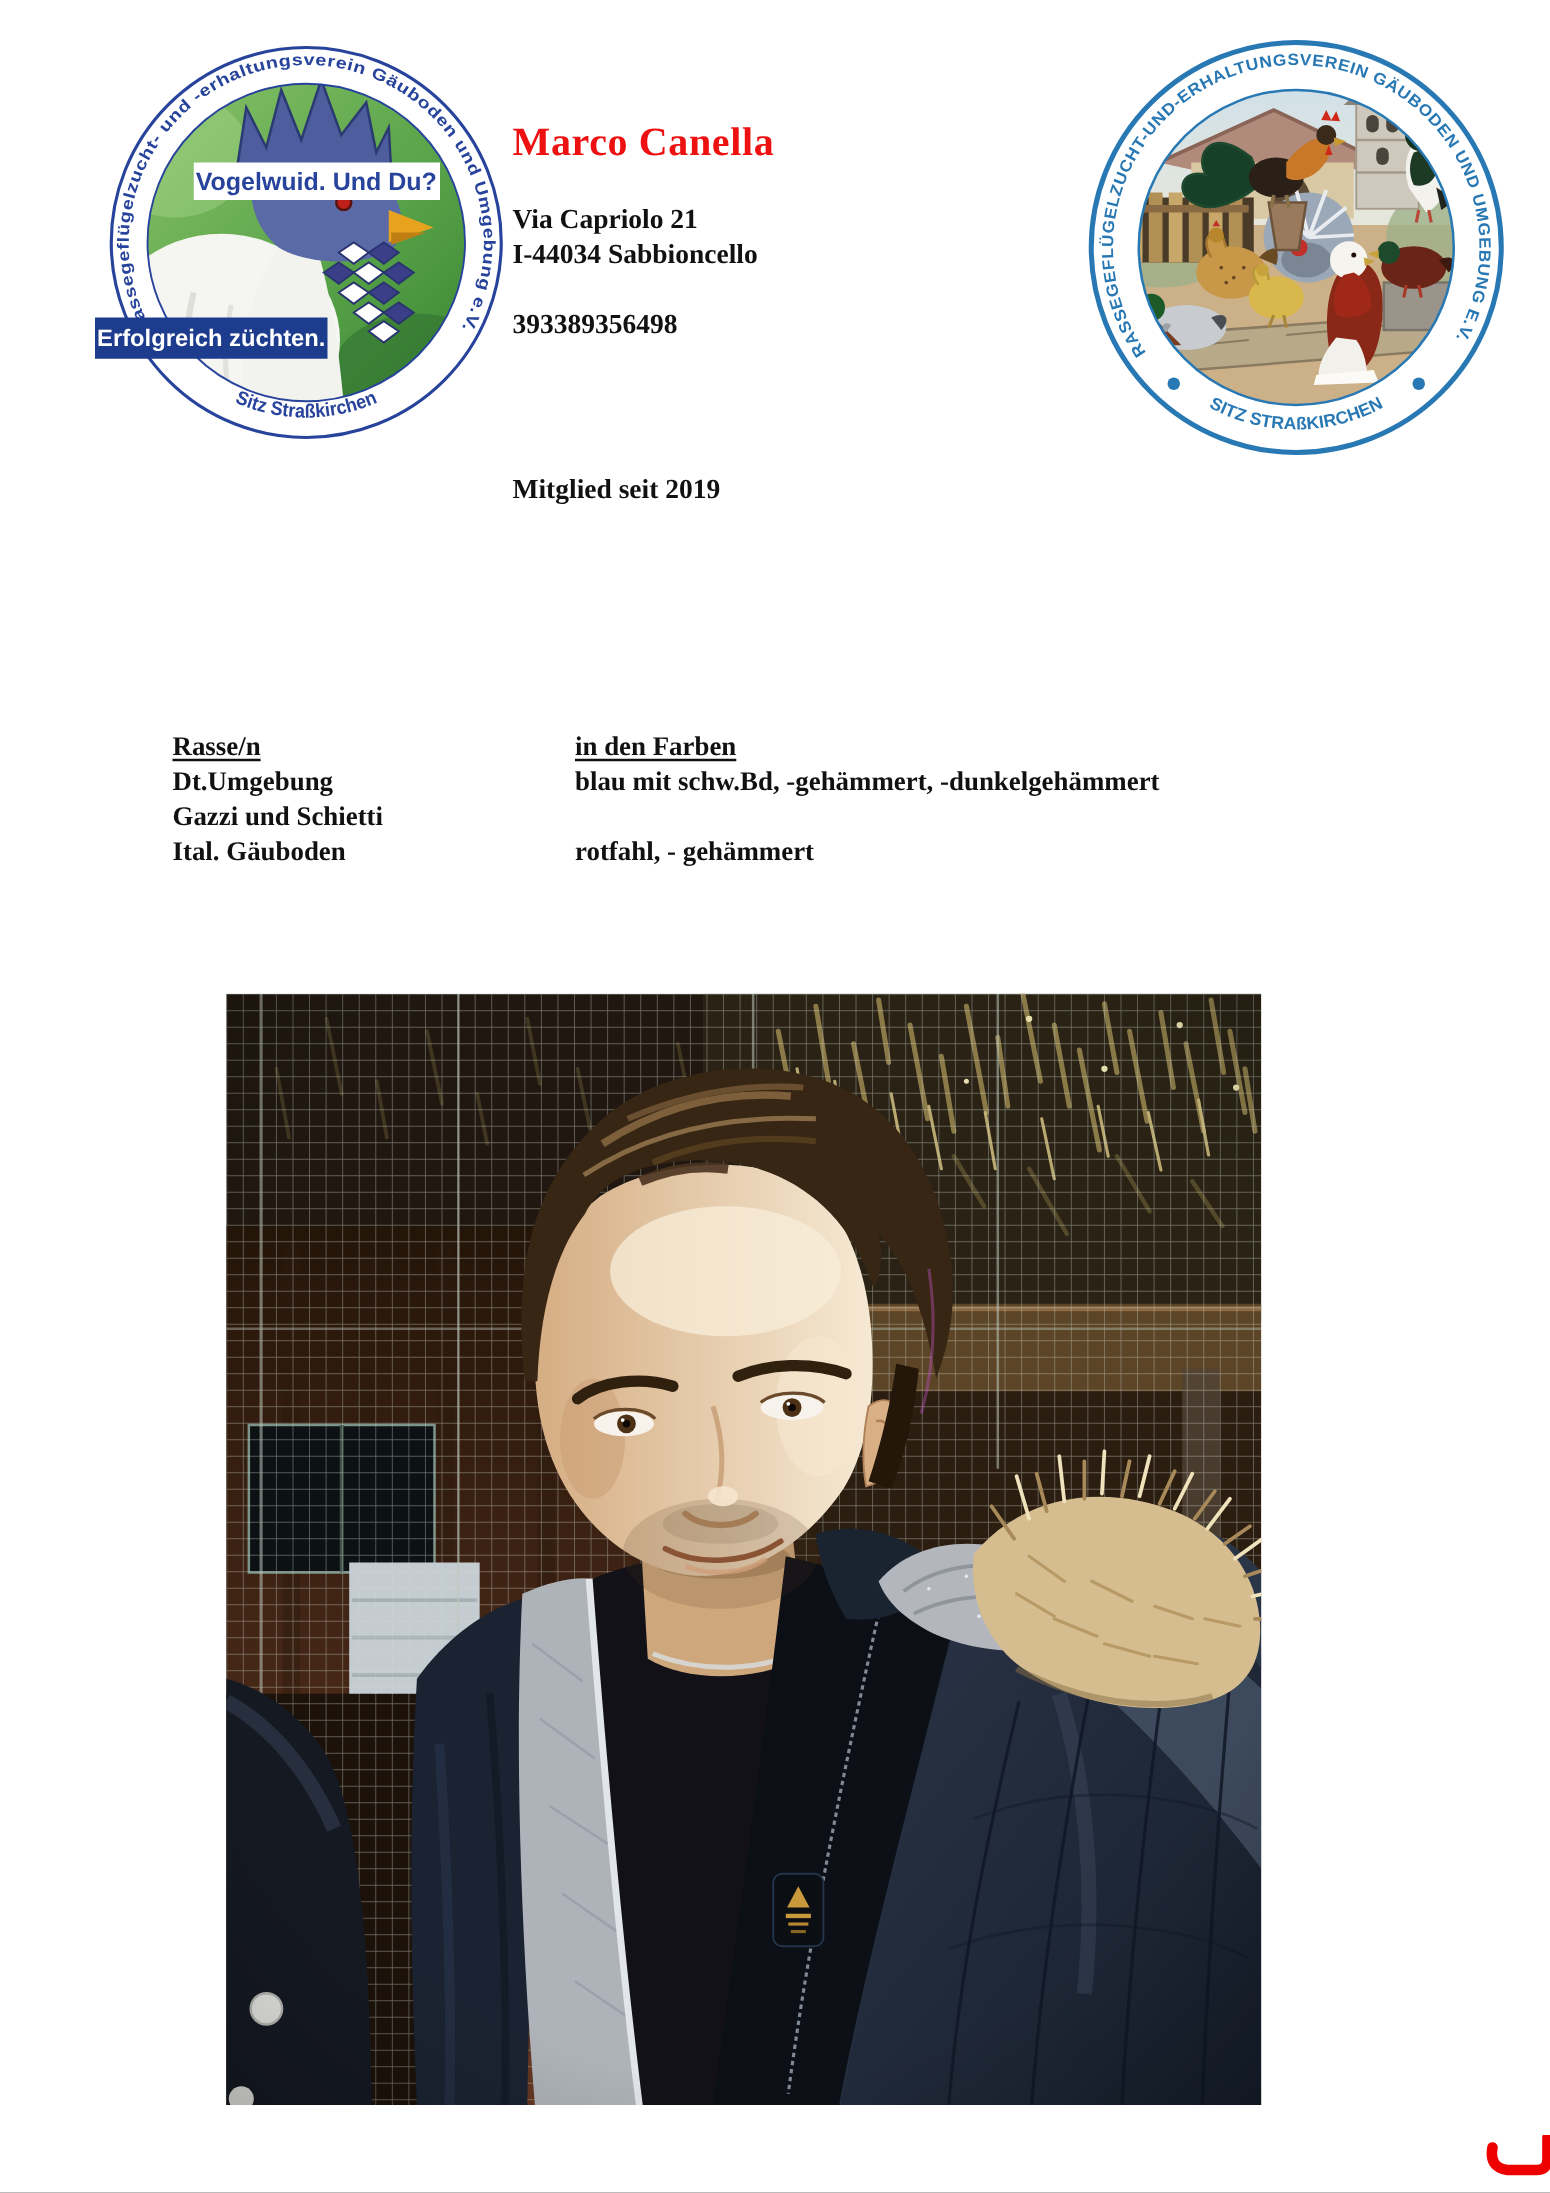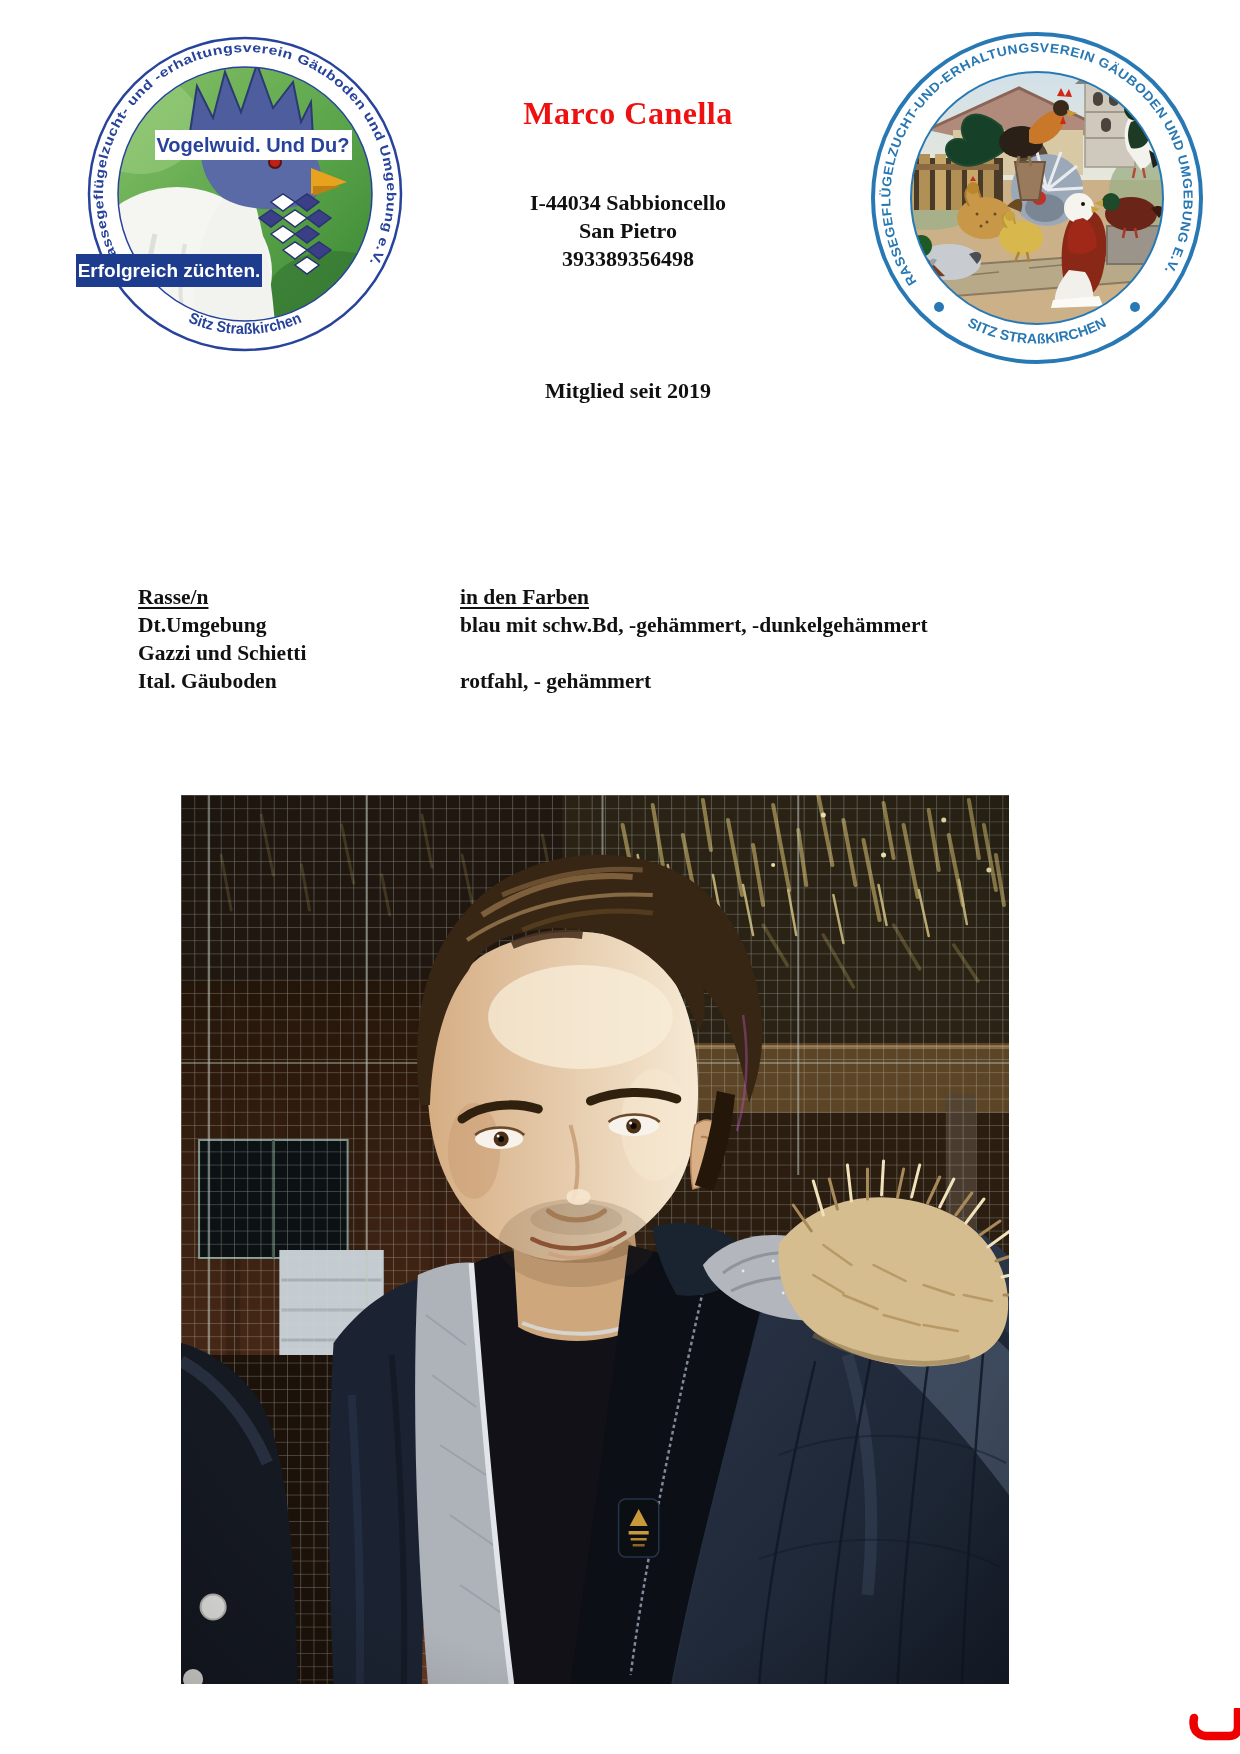--- a/index.html
+++ b/index.html
@@ -1,21 +1,21 @@
 <!DOCTYPE html>
 <html lang="de"><head>
 <meta charset="utf-8">
 <style>
   html,body{margin:0;padding:0;background:#888;}
   .page{
     position:relative;width:1240px;height:1754px;background:#ffffff;
     font-family:"Liberation Serif", serif;overflow:hidden;margin:0 auto;
   }
   .hline{
-    position:absolute;left:400px;width:456px;text-align:center;
+    position:absolute;left:410px;width:456px;
     font-weight:bold;color:#111;white-space:nowrap;
   }
   .name-line{top:95px;font-size:32px;color:#ee1111;letter-spacing:.5px;}
   .addr1{top:162px;font-size:22px;}
   .addr2{top:190px;font-size:22px;}
   .addr3{top:218px;font-size:22px;}
   .addr4{top:246px;font-size:22px;}
   .email-line{top:307px;font-size:22px;}
   .member-line{top:355px;font-size:22px;margin-top:23px;}
   .role-line{top:383px;font-size:22px;}
@@ -101,22 +101,22 @@
       <rect x="70" y="96" width="197" height="30" fill="#ffffff"></rect>
       <text x="168" y="118" text-anchor="middle" font-family="Liberation Sans, sans-serif" font-weight="bold" font-size="20" fill="#27439b">Vogelwuid. Und Du?</text>
     </g>
     <g>
       <rect x="-9" y="220" width="186" height="33" fill="#1e3c8d"></rect>
       <text x="84" y="243" text-anchor="middle" font-family="Liberation Sans, sans-serif" font-weight="bold" font-size="19" fill="#ffffff">Erfolgreich züchten.</text>
     </g>
   </svg>
 
   <div class="hline name-line">Marco Canella</div>
+  <div class="hline addr1">Via Capriolo 21</div>
   <div class="hline addr2">I-44034 Sabbioncello</div>
-  <div class="hline addr3">San Pietro</div>
   <div class="hline addr4">393389356498</div>
   <div class="hline member-line">Mitglied seit 2019</div>
 
   <svg class="logo-right-svg" width="336" height="336" viewBox="0 0 336 336">
     <defs>
       <clipPath id="rclip">
           <circle cx="168" cy="168" r="126"></circle>
         </clipPath>
       <linearGradient id="rsky" x1="0" y1="0" x2="0" y2="1">
         <stop offset="0" stop-color="#cfe0ea"></stop>

